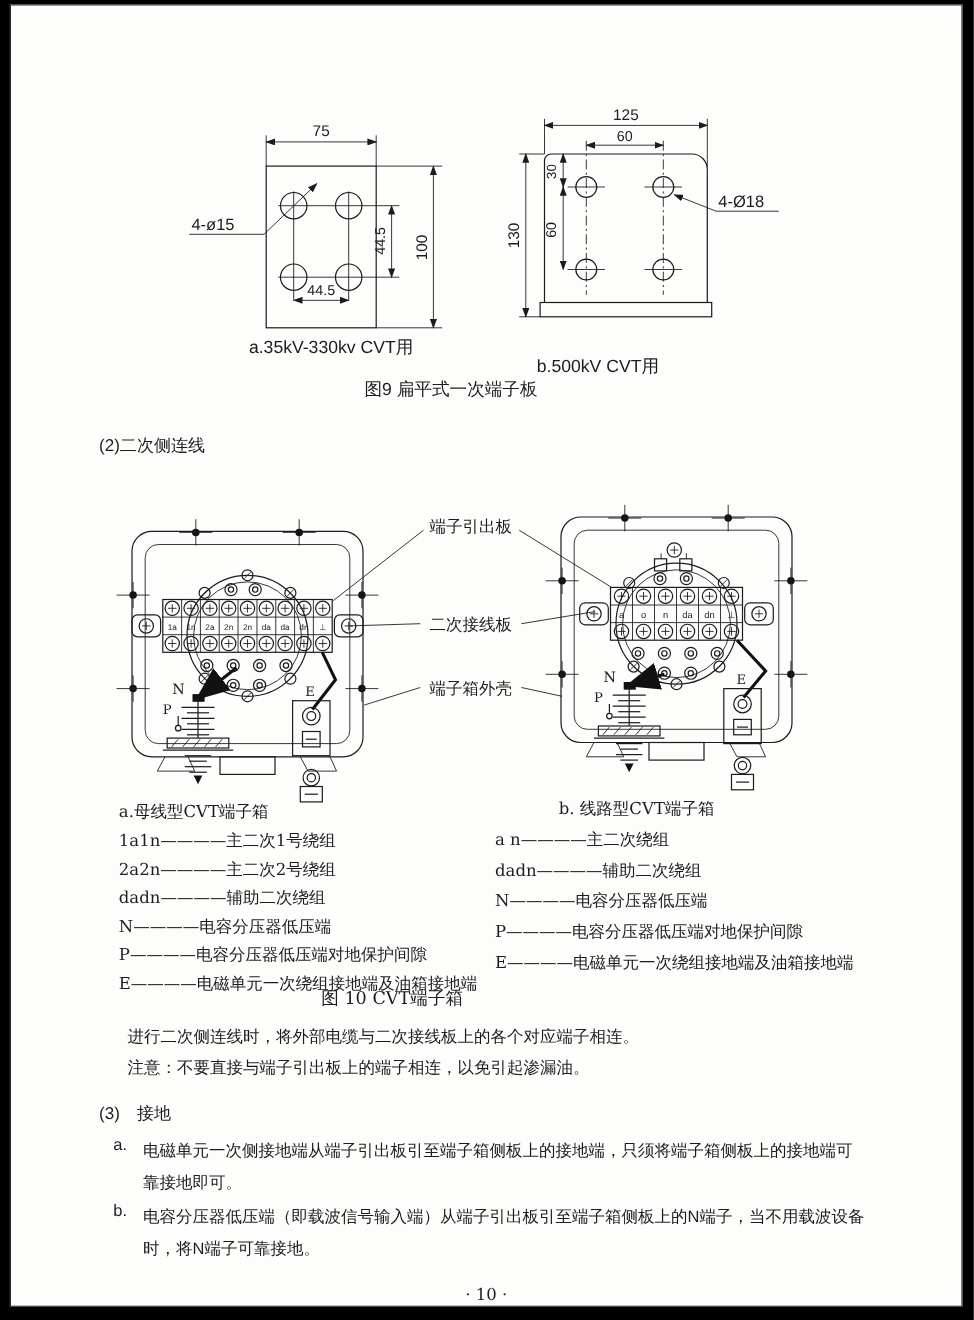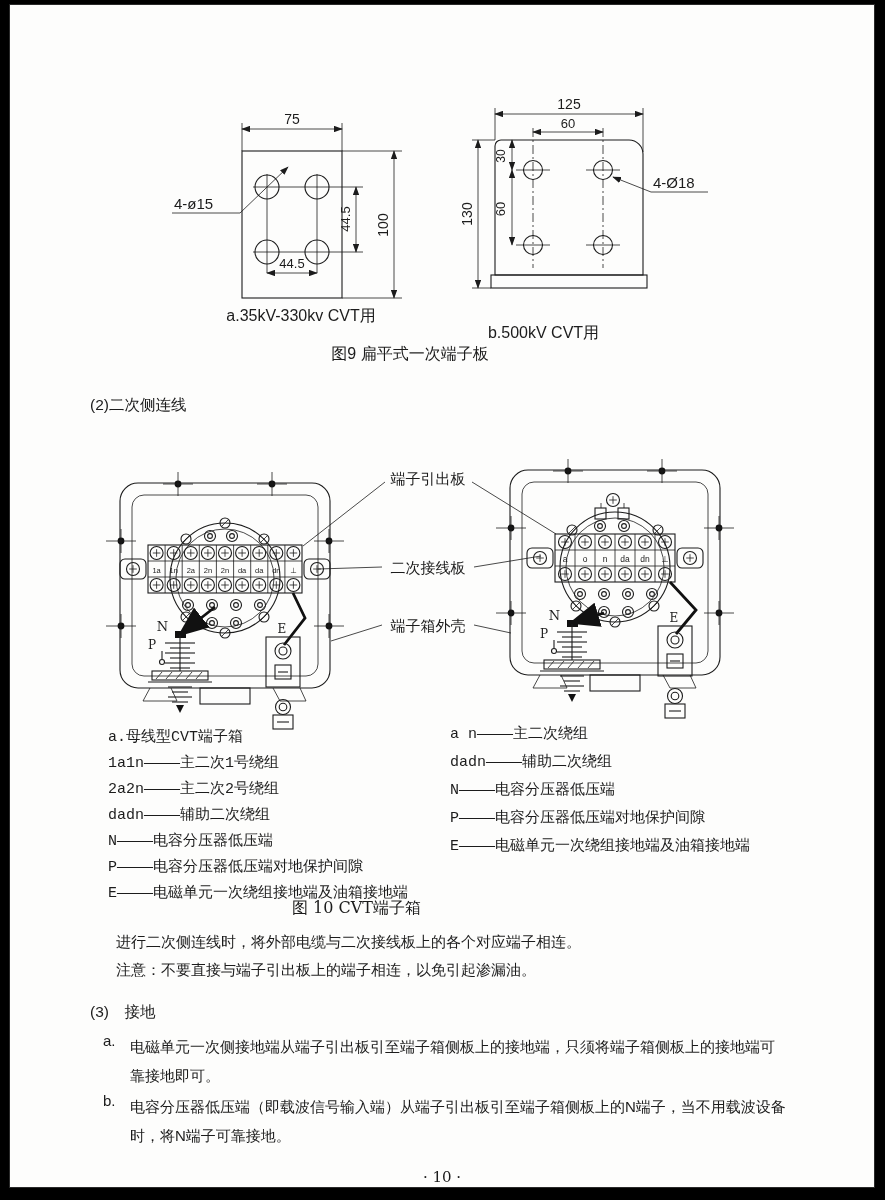--- a/index.html
+++ b/index.html
@@ -8,21 +8,21 @@
   .page{position:absolute;left:9px;top:4px;width:864px;height:1182px;background:#fdfdfc;
         border:1px solid #2a2a2a;}
   .t{position:absolute;white-space:nowrap;}
   .serif{font-family:"DejaVu Serif","Liberation Serif",serif;}
   svg{position:absolute;overflow:visible;}
   svg text{font-family:"Liberation Sans",sans-serif;fill:#1c1c1c;}
   .ln{stroke:#1c1c1c;stroke-width:1.1;fill:none;}
   .thin{stroke:#1c1c1c;stroke-width:0.8;fill:none;}
   .wire{stroke:#111;stroke-width:2.8;fill:none;}
   .legend{position:absolute;font-size:15px;line-height:26px;white-space:nowrap;}
-  .legend div{height:26px;font-family:Liberation Mono, monospace;}
+  .legend div{height:26px;}
   .para{position:absolute;font-size:15px;white-space:nowrap;}
   .item-text{position:absolute;font-size:15px;line-height:29px;white-space:normal;}
 </style>
 </head>
 <body>
 
 <div class="canvas">
 <div class="page">
 
   <svg style="left:140px;top:90px" width="280" height="218" viewBox="0 0 280 218">
@@ -391,20 +391,21 @@
   <div class="legend serif" style="left:98px;top:720px;">
     <div>a.母线型CVT端子箱</div>
     <div>1a1n————主二次1号绕组</div>
     <div>2a2n————主二次2号绕组</div>
     <div>dadn————辅助二次绕组</div>
     <div>N————电容分压器低压端</div>
     <div>P————电容分压器低压端对地保护间隙</div>
     <div>E————电磁单元一次绕组接地端及油箱接地端</div>
   </div>
   <div class="legend serif" style="left:440px;top:716px;line-height:28px;">
+    <div style="padding-left:58px;height:28px;">b. 线路型CVT端子箱</div>
     <div style="height:28px;">a n————主二次绕组</div>
     <div style="height:28px;">dadn————辅助二次绕组</div>
     <div style="height:28px;">N————电容分压器低压端</div>
     <div style="height:28px;">P————电容分压器低压端对地保护间隙</div>
     <div style="height:28px;">E————电磁单元一次绕组接地端及油箱接地端</div>
   </div>
 
   <div class="t serif" style="left:282px;top:893px;width:240px;text-align:left;font-size:16px;">图 10 CVT端子箱</div>
 
   <div class="para" style="left:106px;top:956px;">注意：不要直接与端子引出板上的端子相连，以免引起渗漏油。</div>

